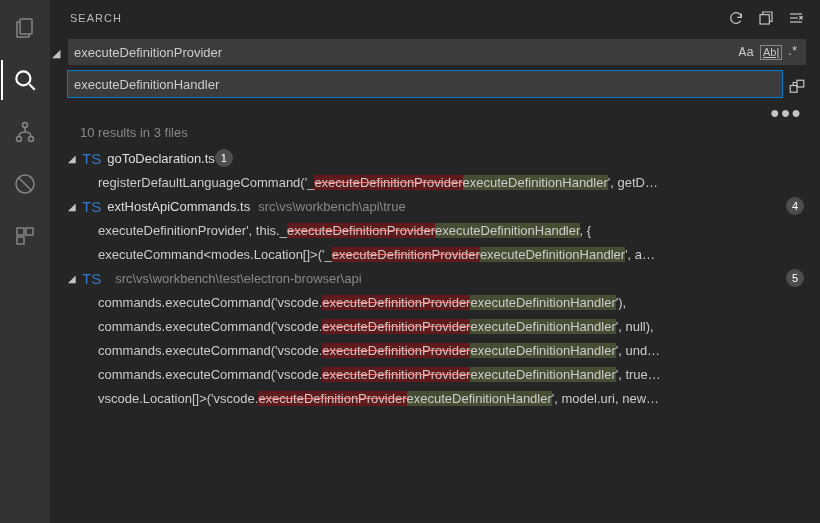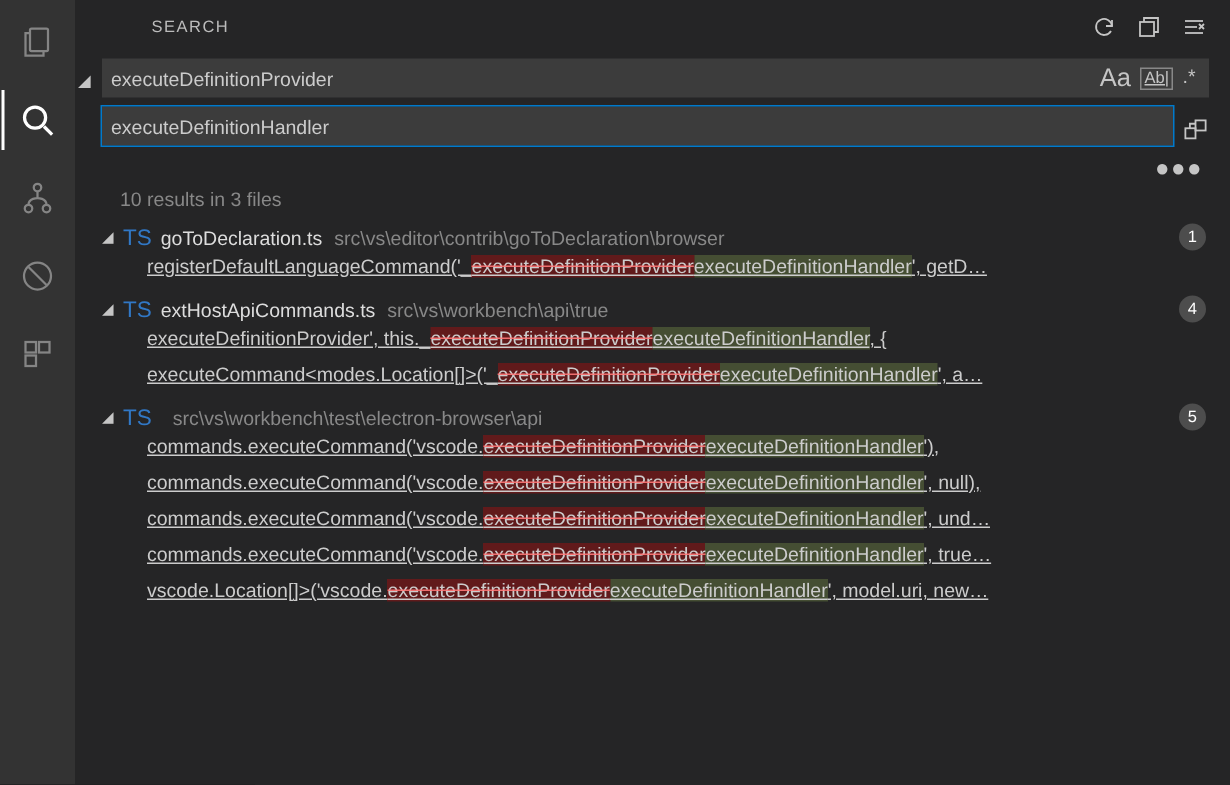--- a/index.html
+++ b/index.html
@@ -53,21 +53,21 @@
   }
   .sidebar-header {
     height: 35px;
     display: flex;
     align-items: center;
     padding: 0 16px 0 20px;
     color: #bbbbbb;
     font-size: 11px;
     letter-spacing: 1px;
   }
-  .sidebar-header .title { flex: 1; margin-left: 31px; }
+  .sidebar-header .title { flex: 1; }
   .sidebar-header .actions { display: flex; gap: 14px; color:#c5c5c5;}
   .sidebar-header .actions span { cursor: pointer; }
   .search-inputs {
     padding: 4px 14px 4px 18px;
     position: relative;
   }
   .search-row {
     background: #3c3c3c;
     display: flex;
     align-items: center;
@@ -173,28 +173,28 @@
     height: 18px;
     font-size: 11px;
     display: inline-flex;
     align-items: center;
     justify-content: center;
     padding: 0 6px;
     margin-right: 8px;
   }
   .match-row {
     display: flex;
+    align-items: center;
     height: 24px;
     padding-left: 44px;
     padding-right: 8px;
     color: #cccccc;
     white-space: nowrap;
     overflow: hidden;
     cursor: pointer;
-    text-decoration: underline;
   }
   .match-row .content {
     overflow: hidden;
     text-overflow: ellipsis;
   }
   .hl-del {
     background: rgba(255, 0, 0, 0.28);
     text-decoration: line-through;
     text-decoration-color: rgba(255,120,120,0.9);
   }
@@ -268,21 +268,21 @@
           </svg>
       </span>
     </div>
   </div>
 
   <div class="search-inputs">
     <span class="collapse-chev">◢</span>
     <div class="search-row">
       <input type="text" value="executeDefinitionProvider" style="">
       <div class="search-toggles">
-        <span style="font-size:17px;">Aa</span>
+        <span style="font-size:13px;font-family:Liberation Mono, monospace;">Aa</span>
         <span class="boxed">Ab|</span>
         <span style="font-size:13px; position:relative; top:-2px;">.*</span>
       </div>
     </div>
     <div class="replace-wrap">
       <div class="search-row focused">
         <input type="text" value="executeDefinitionHandler" style="">
       </div>
       <span class="replace-action">
         <svg width="18" height="18" viewBox="0 0 24 24" fill="none" stroke="currentColor" stroke-width="1.6">
@@ -295,21 +295,20 @@
   </div>
   <div class="more-dots">●●●</div>
 
   <div class="results-summary">10 results in 3 files</div>
 
   <div class="results" id="results">
       <div class="file-row">
         <span class="chevron">◢</span>
         <span class="ts-badge">TS</span>
         <span class="fname">goToDeclaration.ts</span>
-        <span class="fpath">src\vs\editor\contrib\goToDeclaration\browser</span>
         <span class="count-badge">1</span>
       </div>
       <div class="match-row">
         <span class="content">registerDefaultLanguageCommand('_<span class="hl-del">executeDefinitionProvider</span><span class="hl-add">executeDefinitionHandler</span>', getD…</span>
       </div>
       <div class="file-row">
         <span class="chevron">◢</span>
         <span class="ts-badge">TS</span>
         <span class="fname">extHostApiCommands.ts</span>
         <span class="fpath">src\vs\workbench\api\true</span>

